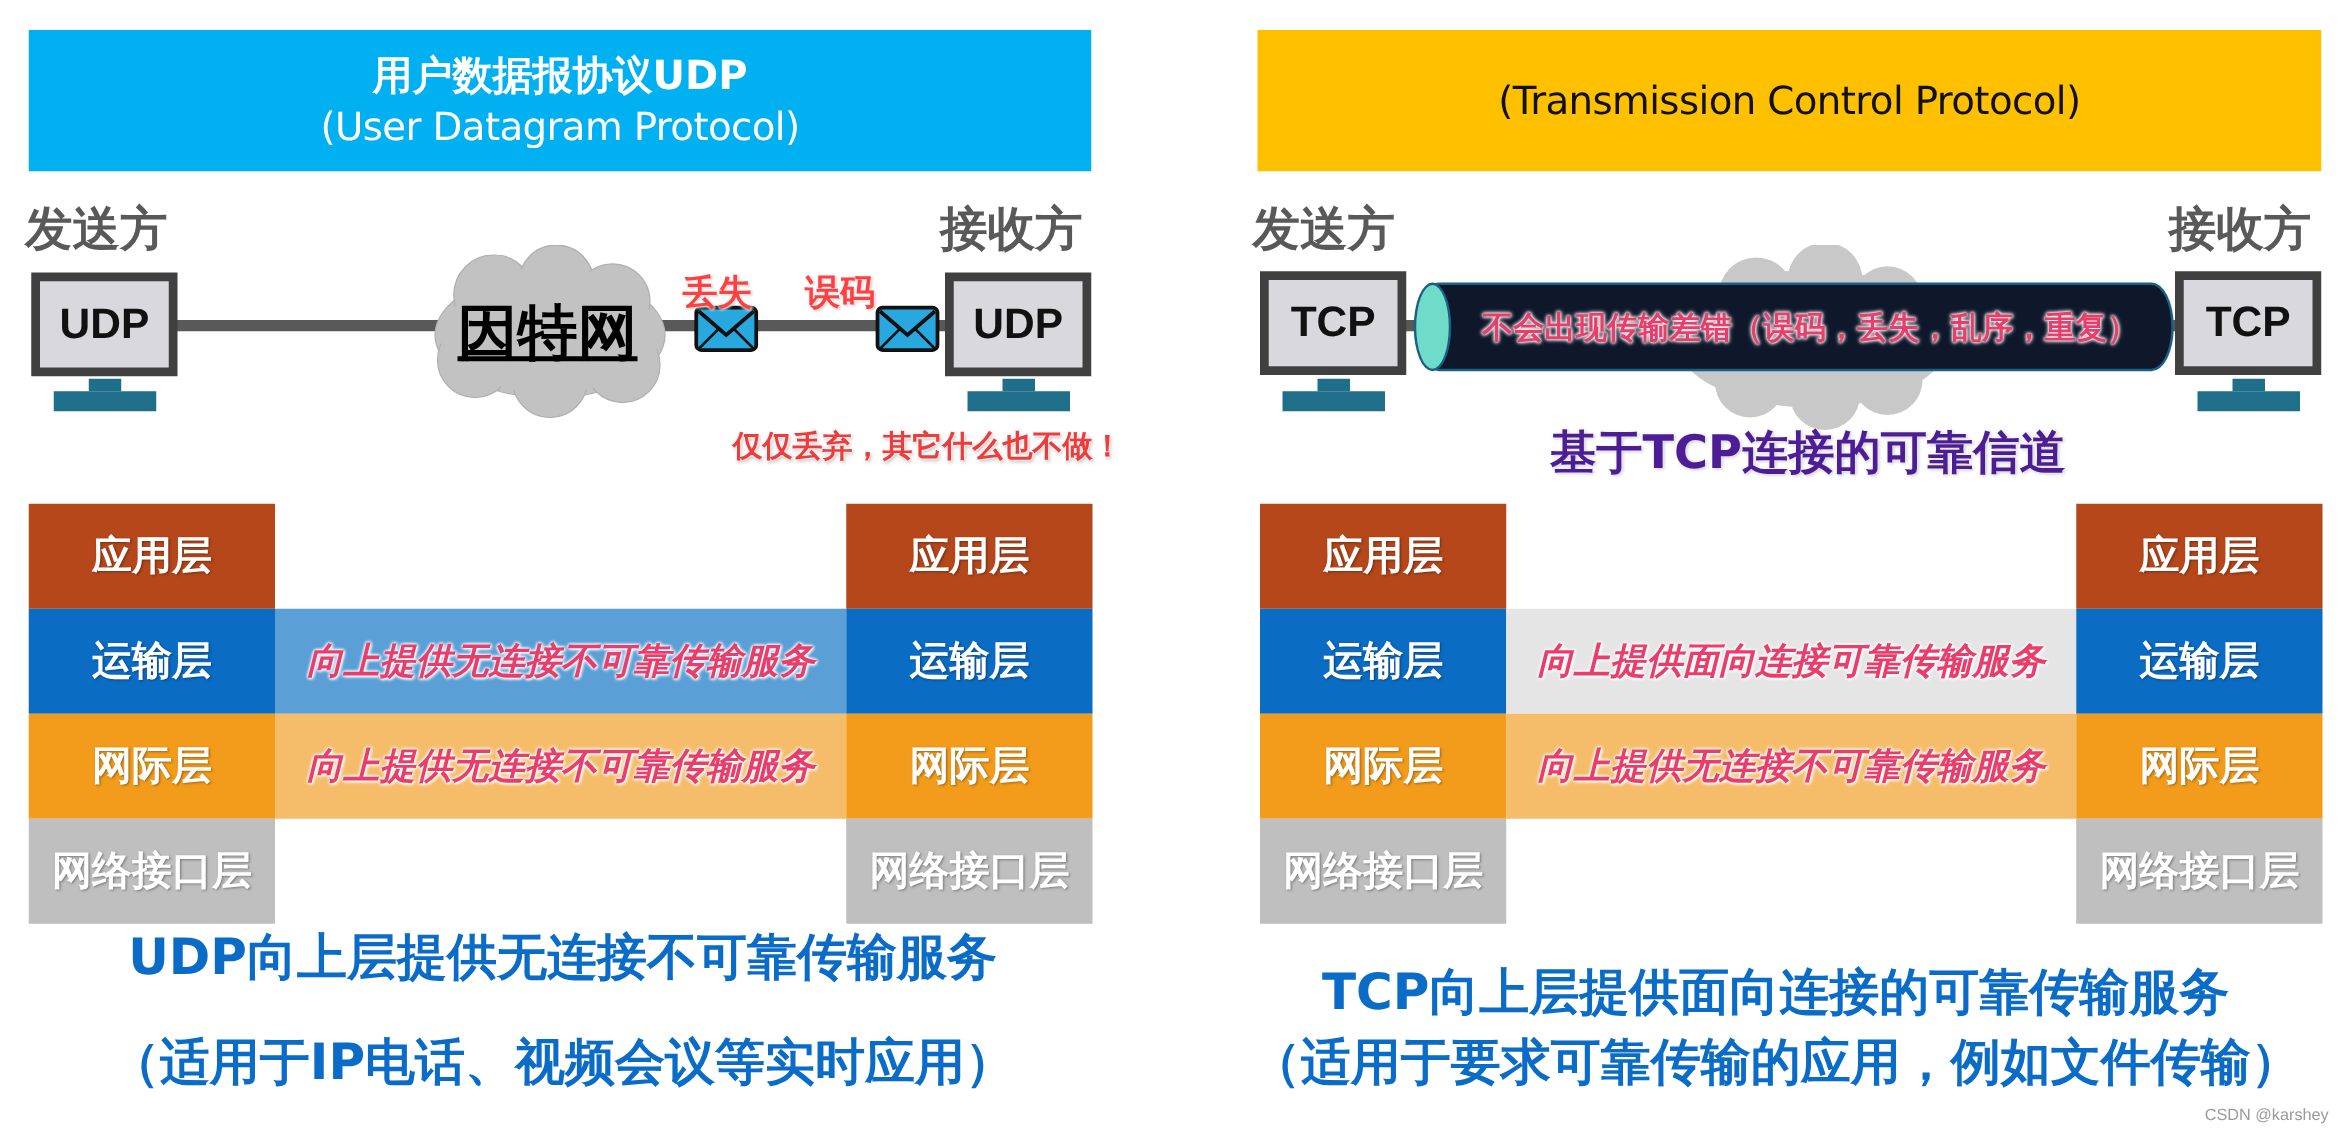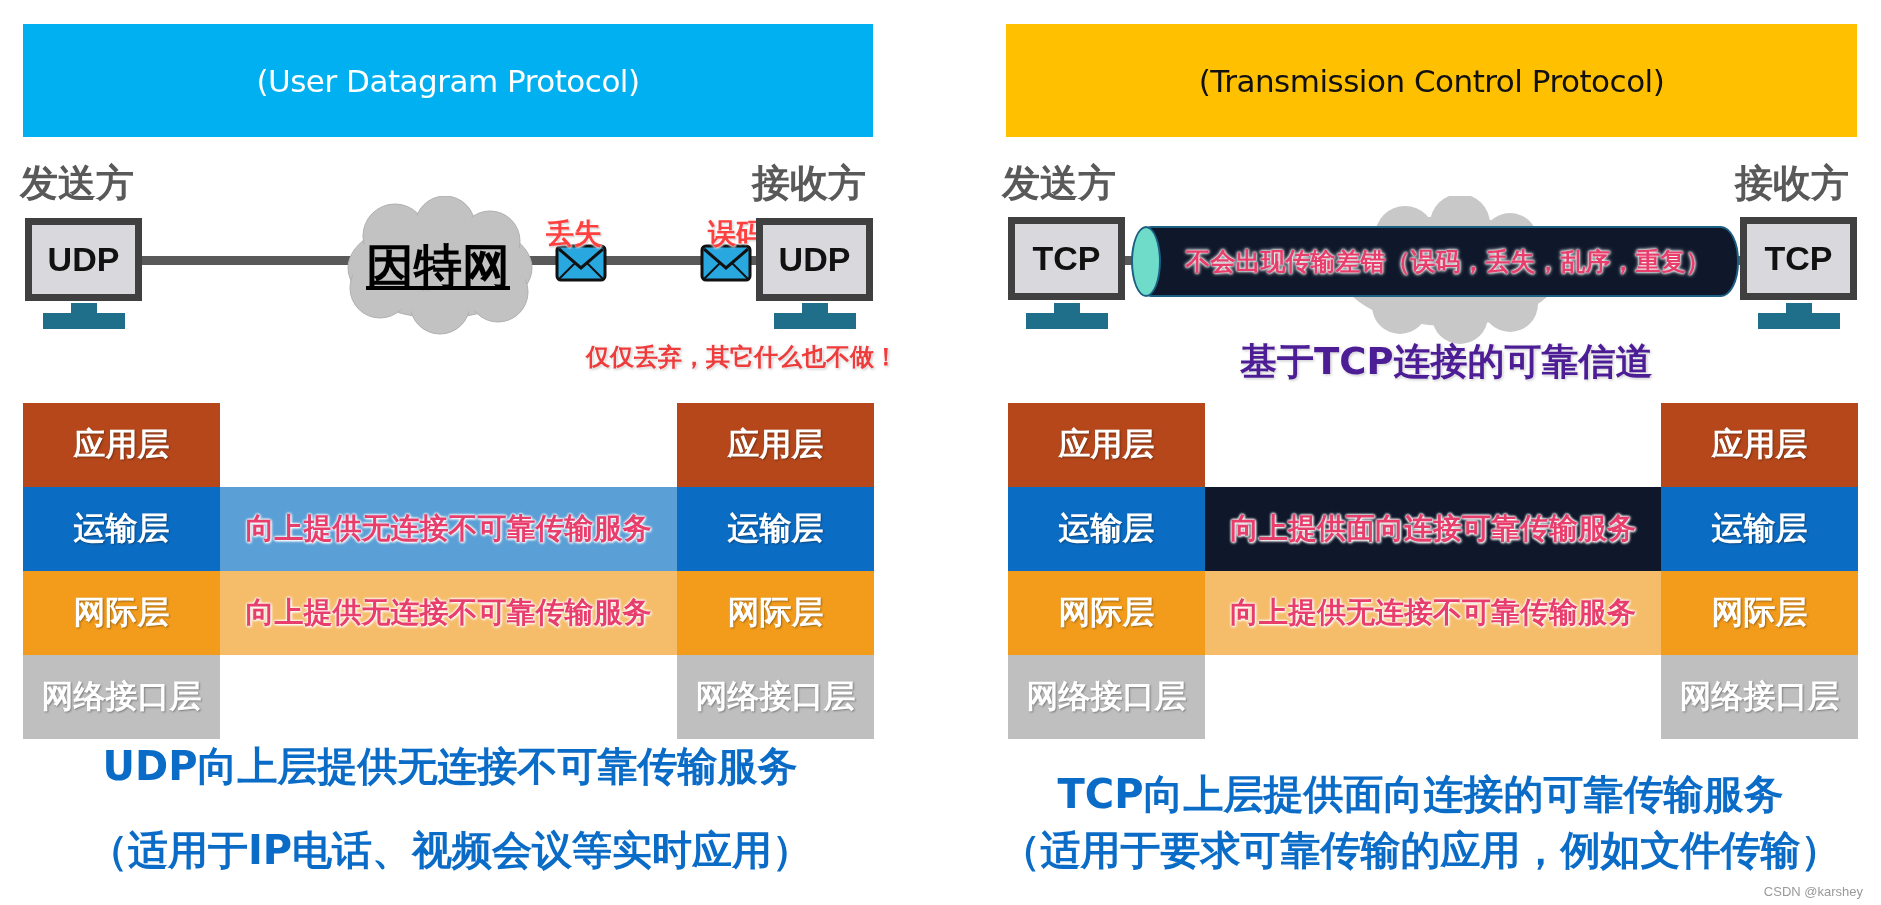--- a/index.html
+++ b/index.html
@@ -40,30 +40,31 @@
               border: 2px solid #1b5f83; border-radius: 50%; }
   .pipe-text { font-size: 25px; font-weight: bold; color: #e83e6c;
                text-shadow: 0 0 2px #fff, 0 0 3px #fff, 0 0 4px #fff; white-space: nowrap; padding-left: 24px; }
   .channel-label { position: absolute; font-size: 37px; font-weight: bold; color: #4c1d95;
                    text-shadow: 0 0 2px #fff, 1px 1px 3px #bbb; line-height: 36px; }
 
   .layer { position: absolute; width: 197px; height: 84px; display: flex; align-items: center; justify-content: center;
            font-size: 32px; font-weight: bold; color: #ffffff; text-shadow: 1px 1px 2px rgba(0,0,0,0.35); }
   .band { position: absolute; height: 84px; display: flex; align-items: center; justify-content: center; }
   .band-text { font-size: 29px; font-weight: bold; color: #e83e6c; white-space: nowrap;
-               text-shadow: 0 0 2px #fff, 0 0 3px #fff, 0 0 3px #fff, 1px 1px 3px #fff; }
+               text-shadow: 0 0 2px #fff, 0 0 3px #fff, 0 0 3px #fff, 1px 1px 3px #fff; font-style: italic; }
 
   .caption { position: absolute; text-align: center; color: #0a6cc7; font-weight: bold; font-size: 40px; line-height: 56px; }
 
   .watermark { position: absolute; right: 18px; bottom: 6px; font-size: 13px; color: #9a9a9a; font-family: "Liberation Sans", sans-serif; }
 </style>
 </head>
 <body>
 
 <div class="banner udp">
+  <div class="t1">用户数据报协议UDP</div>
   <div class="t2">(User Datagram Protocol)</div>
 </div>
 
 <div class="party" style="left:20px;">发送方</div>
 <div class="party" style="left:752px;">接收方</div>
 
 <div class="wire" style="left:140px; top:256px; width:240px;"></div>
 
 <div class="wire" style="left:520px; top:256px; width:240px;"></div>
 
@@ -101,21 +102,21 @@
   <polyline points="4,35 20,19" fill="none" stroke="#111" stroke-width="2"></polyline>
   <polyline points="48,35 32,19" fill="none" stroke="#111" stroke-width="2"></polyline>
 </svg>
 <svg class="envelope" style="left:700px; top:244px;" viewBox="0 0 52 38">
   <rect x="2" y="2" width="48" height="34" rx="4" fill="#29a8e0" stroke="#111" stroke-width="3"></rect>
   <polyline points="4,5 26,24 48,5" fill="none" stroke="#111" stroke-width="3"></polyline>
   <polyline points="4,35 20,19" fill="none" stroke="#111" stroke-width="2"></polyline>
   <polyline points="48,35 32,19" fill="none" stroke="#111" stroke-width="2"></polyline>
 </svg>
 <div class="red-tag" style="left:546px; top:218px;">丢失</div>
-<div class="red-tag" style="left:708px; top:218px;">误码</div>
+<div class="red-tag" style="left:644px; top:218px;">误码</div>
 
 <div class="monitor" style="left:756px; top:218px;">
   <div class="screen">UDP</div>
 </div>
 <div class="stand-neck" style="left:802px; top:303px;"></div>
 <div class="stand-base" style="left:774px; top:313px;"></div>
 
 <div class="red-note" style="left:586px; top:342px;">仅仅丢弃，其它什么也不做！</div>
 
 <div class="layer" style="left:23px; top:403px; background:#b5471b;">应用层</div>
@@ -177,21 +178,21 @@
 <div class="stand-neck" style="left:1786px; top:303px;"></div>
 <div class="stand-base" style="left:1758px; top:313px;"></div>
 
 <div class="channel-label" style="left:1240px; top:344px;">基于TCP连接的可靠信道</div>
 
 <div class="layer" style="left:1008px; top:403px; background:#b5471b;">应用层</div>
 <div class="layer" style="left:1008px; top:487px; background:#0b6cc4;">运输层</div>
 <div class="layer" style="left:1008px; top:571px; background:#f39c1c;">网际层</div>
 <div class="layer" style="left:1008px; top:655px; background:#bfbfbf;">网络接口层</div>
 
-<div class="band" style="left:1205px; top:487px; width:456px; background:#0f172a;">
+<div class="band" style="left:1205px; top:487px; width:456px; background:#e5e5e5;">
   <span class="band-text">向上提供面向连接可靠传输服务</span>
 </div>
 <div class="band" style="left:1205px; top:571px; width:456px; background:#f5bd6a;">
   <span class="band-text">向上提供无连接不可靠传输服务</span>
 </div>
 
 <div class="layer" style="left:1661px; top:403px; background:#b5471b;">应用层</div>
 <div class="layer" style="left:1661px; top:487px; background:#0b6cc4;">运输层</div>
 <div class="layer" style="left:1661px; top:571px; background:#f39c1c;">网际层</div>
 <div class="layer" style="left:1661px; top:655px; background:#bfbfbf;">网络接口层</div>

